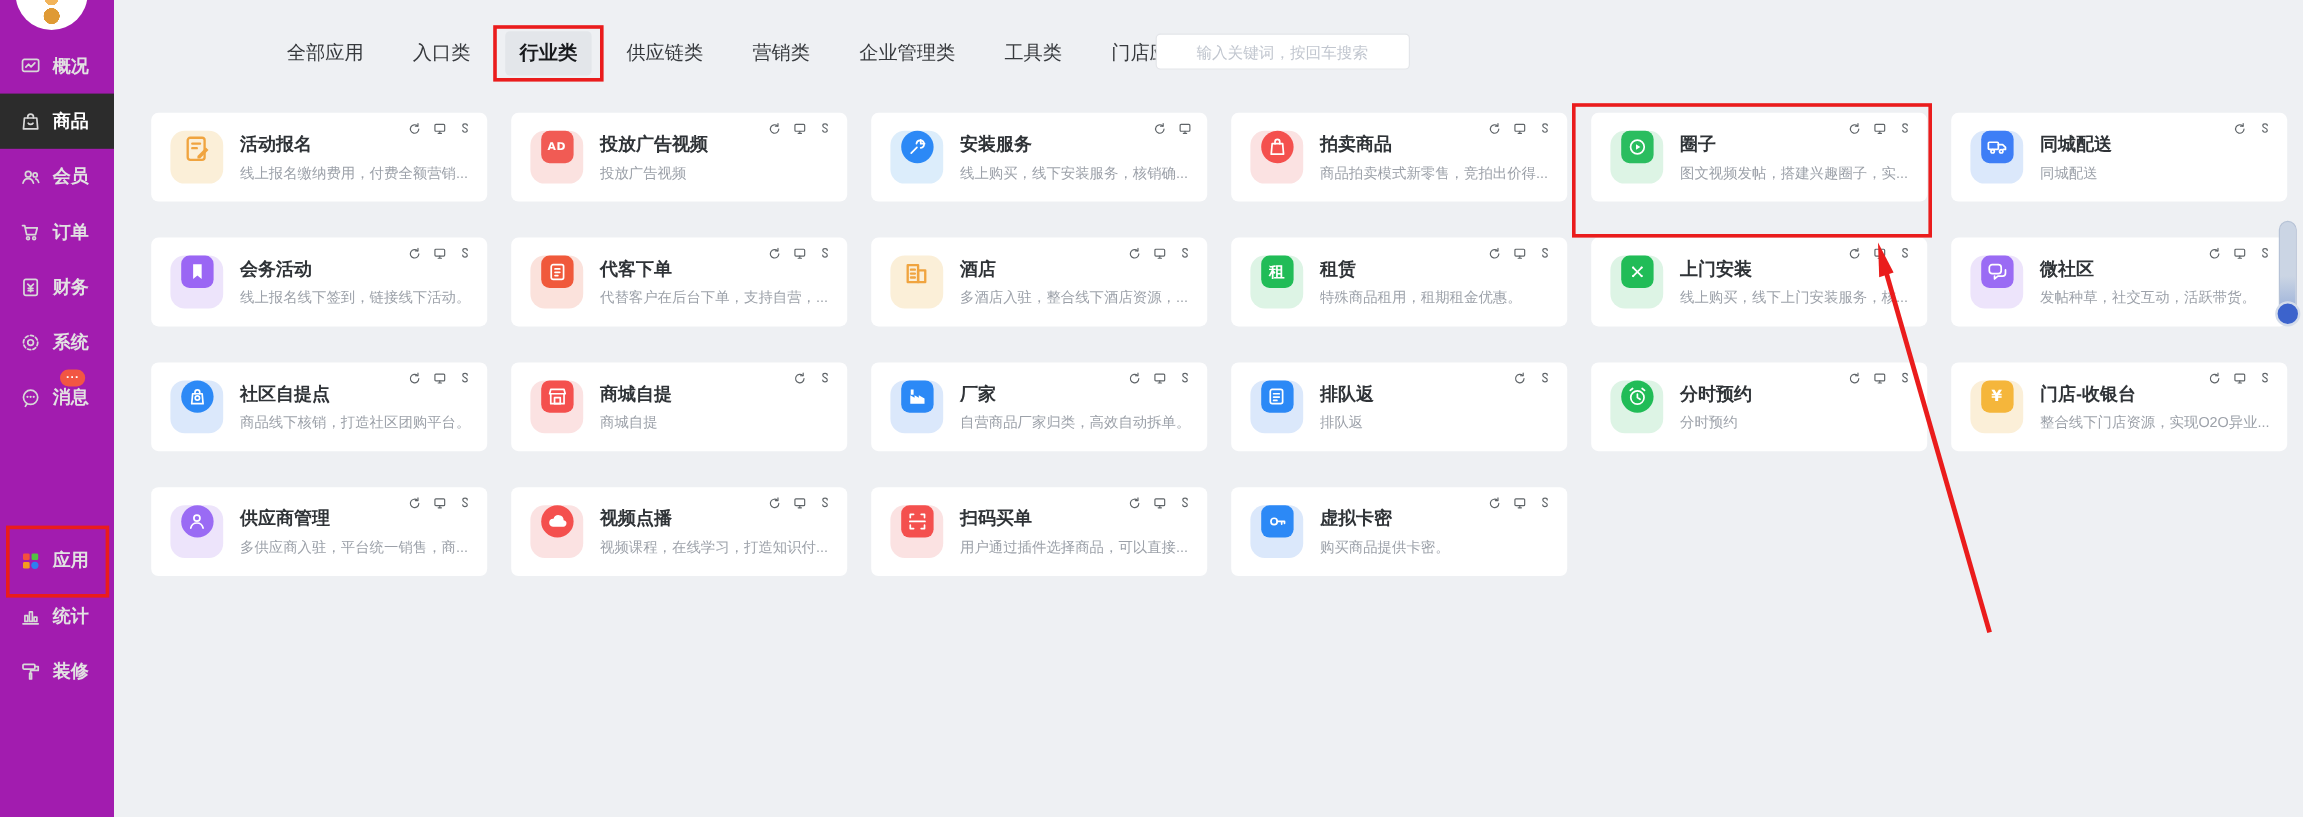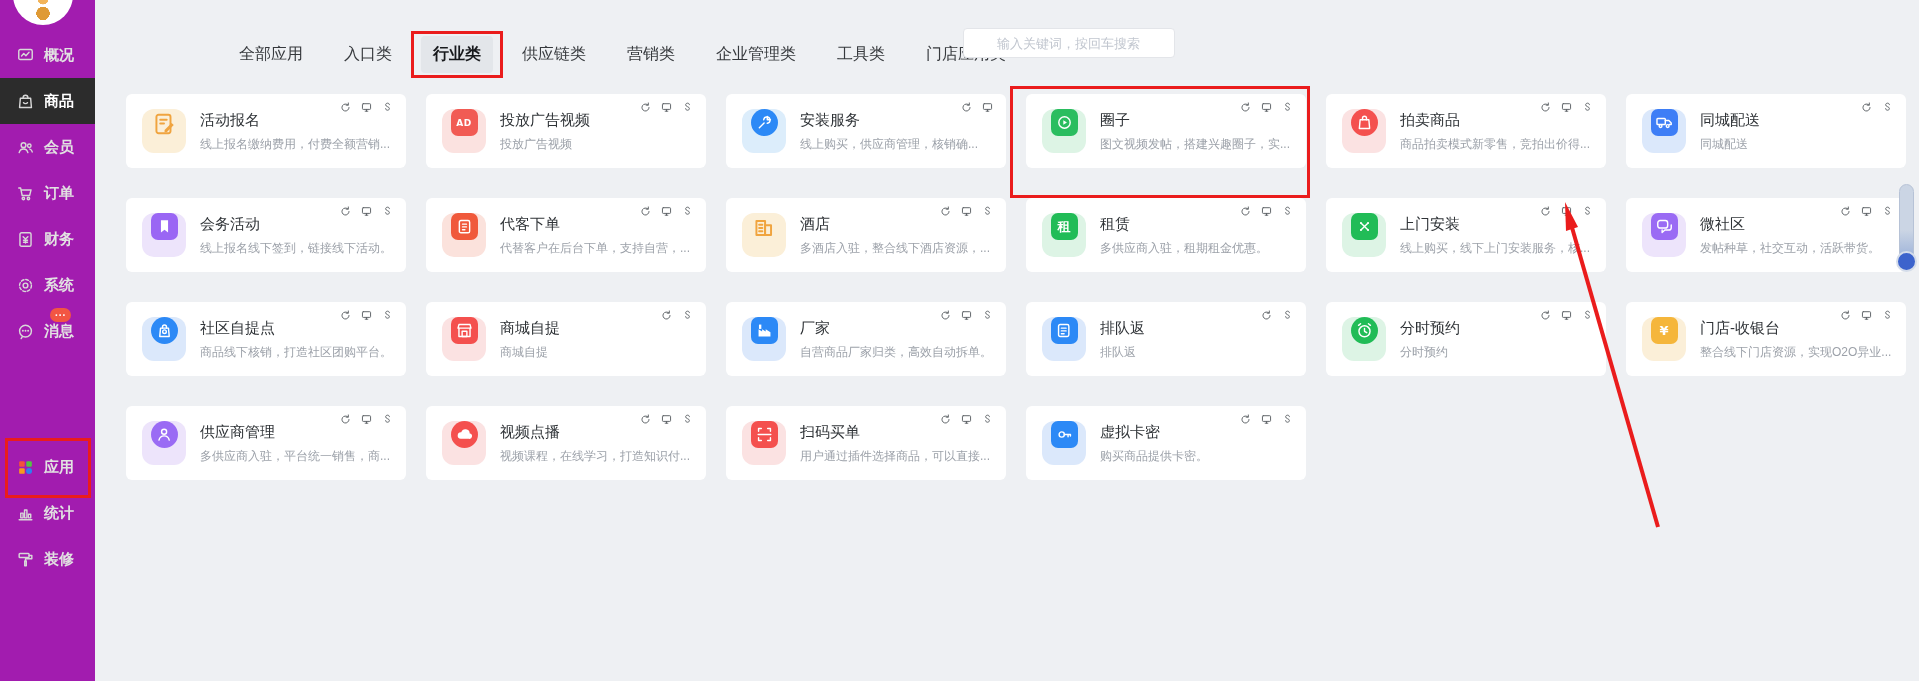--- a/index.html
+++ b/index.html
@@ -17,21 +17,21 @@
              color:#e2e2e2;font-size:15px;font-weight:600;cursor:pointer}
   .side-item.selected{background:#2c2c2c;color:#fff}
   .side-item.gap-before{margin-top:90px}
   .si{width:19px;height:19px;color:#d8d8d8;flex:0 0 auto}
   .side-badge{position:absolute;left:50px;top:0;background:#f25643;color:#fff;font-size:10px;line-height:6px;
               padding:2px 5px 6px;border-radius:8px;letter-spacing:1px;font-weight:bold}
   
   .anno-box{position:absolute;border:3px solid #ea1c1c;z-index:60;pointer-events:none}
   .arrow-layer{position:absolute;left:0;top:0;width:1919px;height:681px;z-index:61;pointer-events:none}
   
-  .tabs{position:absolute;left:239px;top:36px;display:flex;gap:41px;align-items:center;
+  .tabs{position:absolute;left:239px;top:26px;display:flex;gap:41px;align-items:center;
         font-size:16px;color:#36393d;z-index:2}
   .tab{position:relative;padding:8px 0;cursor:pointer;white-space:nowrap}
   .tab.selected{font-weight:bold;color:#17191c;background:#e3e6ea;border-radius:4px;padding:8px 12px;margin:0 -12px}
   .tab .anno-box{left:-10px;top:-5px;right:-10px;bottom:-5px}
   
   .search{position:absolute;left:963px;top:28px;width:212px;height:30px;background:#fff;border:1px solid #e3e5e9;
           border-radius:4px;display:flex;align-items:center;padding:0 10px;gap:7px;box-sizing:border-box;z-index:2}
   .search .sic{width:14px;height:14px;color:#c1c6cf;flex:0 0 auto}
   .search input{border:none;outline:none;flex:1;font-size:13px;color:#be185d;background:transparent;min-width:0}
   .search input::placeholder{color:#c1c6cf}
@@ -43,21 +43,21 @@
   .tile{position:absolute;left:16px;top:15px;width:44px;height:44px;border-radius:12px;
         display:flex;justify-content:center}
   .shape{display:flex;align-items:center;justify-content:center;color:#fff}
   .shape.circle{width:27px;height:27px;border-radius:50%}
   .shape.rsq{width:27px;height:27px;border-radius:7px}
   .shape.none{width:30px;height:30px;background:transparent!important}
   .shape svg{width:19px;height:19px}
   .shape.none svg{width:26px;height:26px}
   .badge-text{font-weight:bold;font-size:13px;font-family:"DejaVu Sans",sans-serif}
   .badge-text.small{font-size:9px;letter-spacing:.5px}
-  .card-title{position:absolute;left:74px;top:17px;font-size:15px;font-weight:normal;color:#2f3337}
+  .card-title{position:absolute;left:74px;top:17px;font-size:15px;font-weight:bold;color:#2f3337}
   .card-desc{position:absolute;left:74px;top:42px;width:194px;font-size:12px;color:#9ca1a9;
              white-space:nowrap;overflow:hidden;text-overflow:ellipsis}
   
   .thermo-track{position:absolute;left:1899px;top:184px;width:15px;height:84px;border-radius:8px;
                 background:linear-gradient(#cbd5e4 55%,#8fa8d6);border:1px solid #b6c2d6;box-sizing:border-box;z-index:40}
   .thermo-knob{position:absolute;left:1896px;top:251px;width:21px;height:21px;border-radius:50%;
                background:#3c63cc;border:2px solid #d4dcea;box-sizing:border-box;z-index:41;cursor:pointer}
 </style>
 </head>
 <body>
@@ -267,21 +267,52 @@
       <div class="tile" style="background: rgb(220, 237, 251);">
         <div class="shape circle" style="background: rgb(44, 137, 246);">
           <svg viewBox="0 0 24 24" fill="none" stroke="currentColor" stroke-width="1.8" stroke-linecap="round" stroke-linejoin="round">
             <path d="M5.5 18.5l6-6"></path>
             <path d="M11 8.5a4 4 0 1 1 4.5 4.5"></path>
             <path d="M15.5 4.5v4h4"></path>
           </svg>
         </div>
       </div>
       <div class="card-title">安装服务</div>
-      <div class="card-desc">线上购买，供应商管理，核销确...</div>
+      <div class="card-desc">线上购买，线下安装服务，核销确...</div>
+    </div>
+    <div class="card">
+      <div class="actions">
+        <span class="ai">
+          <svg viewBox="0 0 24 24" fill="none" stroke="currentColor" stroke-width="1.8" stroke-linecap="round" stroke-linejoin="round">
+            <path d="M18.5 12a6.5 6.5 0 1 1-1.9-4.6"></path>
+            <path d="M17.2 3.6v4h-4"></path>
+          </svg>
+        </span>
+        <span class="ai">
+          <svg viewBox="0 0 24 24" fill="none" stroke="currentColor" stroke-width="1.8" stroke-linecap="round" stroke-linejoin="round">
+            <rect x="4.5" y="5" width="15" height="10.5" rx="1.5"></rect>
+            <path d="M9.5 18.8h5M12 15.5v3.3"></path>
+          </svg>
+        </span>
+        <span class="ai">
+          <svg viewBox="0 0 24 24" fill="none" stroke="currentColor" stroke-width="1.8" stroke-linecap="round" stroke-linejoin="round">
+            <path d="M15.5 6.8c0-1.6-1.5-2.8-3.4-2.8S8.6 5.2 8.6 6.9c0 4.3 6.9 2.9 6.9 7.2 0 1.7-1.6 2.9-3.5 2.9s-3.5-1.2-3.5-2.9"></path>
+          </svg>
+        </span>
+      </div>
+      <div class="tile" style="background: rgb(251, 226, 226);">
+        <div class="shape circle" style="background: rgb(244, 80, 78);">
+          <svg viewBox="0 0 24 24" fill="none" stroke="currentColor" stroke-width="1.8" stroke-linecap="round" stroke-linejoin="round">
+            <path d="M6.5 8.5h11l1 11h-13z"></path>
+            <path d="M9.5 8.5v-2a2.5 2.5 0 0 1 5 0v2"></path>
+          </svg>
+        </div>
+      </div>
+      <div class="card-title">拍卖商品</div>
+      <div class="card-desc">商品拍卖模式新零售，竞拍出价得...</div>
     </div>
     <div class="card">
       <div class="actions">
         <span class="ai">
           <svg viewBox="0 0 24 24" fill="none" stroke="currentColor" stroke-width="1.8" stroke-linecap="round" stroke-linejoin="round">
             <path d="M18.5 12a6.5 6.5 0 1 1-1.9-4.6"></path>
             <path d="M17.2 3.6v4h-4"></path>
           </svg>
         </span>
         <span class="ai">
@@ -300,51 +331,20 @@
         <div class="shape rsq" style="background: rgb(42, 189, 95);">
           <svg viewBox="0 0 24 24" fill="none" stroke="currentColor" stroke-width="1.8" stroke-linecap="round" stroke-linejoin="round">
             <circle cx="12" cy="12" r="7.2"></circle>
             <path d="M10.5 9.2l4.6 2.8-4.6 2.8z" fill="currentColor" stroke="none"></path>
           </svg>
         </div>
       </div>
       <div class="card-title">圈子</div>
       <div class="card-desc">图文视频发帖，搭建兴趣圈子，实...</div>
       <div class="anno-box" style="left: -16px; top: -8px; width: 294px; height: 106px;"></div>
-    </div>
-    <div class="card">
-      <div class="actions">
-        <span class="ai">
-          <svg viewBox="0 0 24 24" fill="none" stroke="currentColor" stroke-width="1.8" stroke-linecap="round" stroke-linejoin="round">
-            <path d="M18.5 12a6.5 6.5 0 1 1-1.9-4.6"></path>
-            <path d="M17.2 3.6v4h-4"></path>
-          </svg>
-        </span>
-        <span class="ai">
-          <svg viewBox="0 0 24 24" fill="none" stroke="currentColor" stroke-width="1.8" stroke-linecap="round" stroke-linejoin="round">
-            <rect x="4.5" y="5" width="15" height="10.5" rx="1.5"></rect>
-            <path d="M9.5 18.8h5M12 15.5v3.3"></path>
-          </svg>
-        </span>
-        <span class="ai">
-          <svg viewBox="0 0 24 24" fill="none" stroke="currentColor" stroke-width="1.8" stroke-linecap="round" stroke-linejoin="round">
-            <path d="M15.5 6.8c0-1.6-1.5-2.8-3.4-2.8S8.6 5.2 8.6 6.9c0 4.3 6.9 2.9 6.9 7.2 0 1.7-1.6 2.9-3.5 2.9s-3.5-1.2-3.5-2.9"></path>
-          </svg>
-        </span>
-      </div>
-      <div class="tile" style="background: rgb(251, 226, 226);">
-        <div class="shape circle" style="background: rgb(244, 80, 78);">
-          <svg viewBox="0 0 24 24" fill="none" stroke="currentColor" stroke-width="1.8" stroke-linecap="round" stroke-linejoin="round">
-            <path d="M6.5 8.5h11l1 11h-13z"></path>
-            <path d="M9.5 8.5v-2a2.5 2.5 0 0 1 5 0v2"></path>
-          </svg>
-        </div>
-      </div>
-      <div class="card-title">拍卖商品</div>
-      <div class="card-desc">商品拍卖模式新零售，竞拍出价得...</div>
     </div>
     <div class="card">
       <div class="actions">
         <span class="ai">
           <svg viewBox="0 0 24 24" fill="none" stroke="currentColor" stroke-width="1.8" stroke-linecap="round" stroke-linejoin="round">
             <path d="M18.5 12a6.5 6.5 0 1 1-1.9-4.6"></path>
             <path d="M17.2 3.6v4h-4"></path>
           </svg>
         </span>
         <span class="ai">
@@ -478,21 +478,21 @@
             <path d="M15.5 6.8c0-1.6-1.5-2.8-3.4-2.8S8.6 5.2 8.6 6.9c0 4.3 6.9 2.9 6.9 7.2 0 1.7-1.6 2.9-3.5 2.9s-3.5-1.2-3.5-2.9"></path>
           </svg>
         </span>
       </div>
       <div class="tile" style="background: rgb(221, 244, 229);">
         <div class="shape rsq" style="background: rgb(33, 188, 87);">
           <span class="badge-text">租</span>
         </div>
       </div>
       <div class="card-title">租赁</div>
-      <div class="card-desc">多供应商入驻，租期租金优惠。</div>
+      <div class="card-desc">特殊商品租用，租期租金优惠。</div>
     </div>
     <div class="card">
       <div class="actions">
         <span class="ai">
           <svg viewBox="0 0 24 24" fill="none" stroke="currentColor" stroke-width="1.8" stroke-linecap="round" stroke-linejoin="round">
             <path d="M18.5 12a6.5 6.5 0 1 1-1.9-4.6"></path>
             <path d="M17.2 3.6v4h-4"></path>
           </svg>
         </span>
         <span class="ai">

